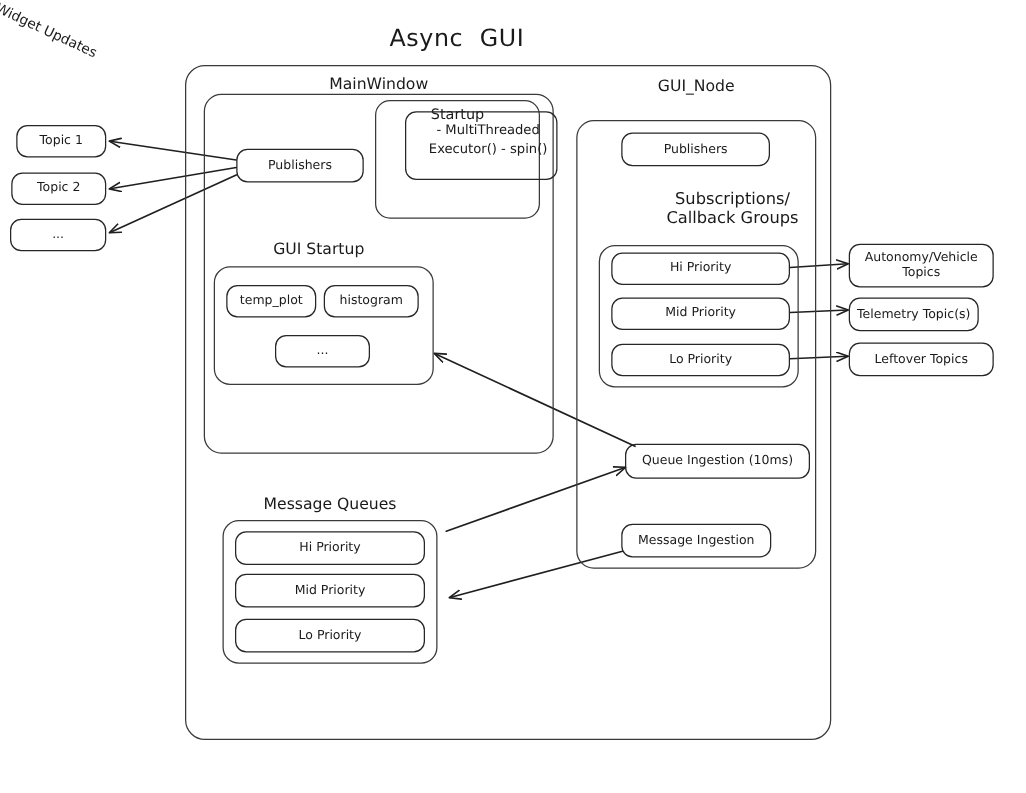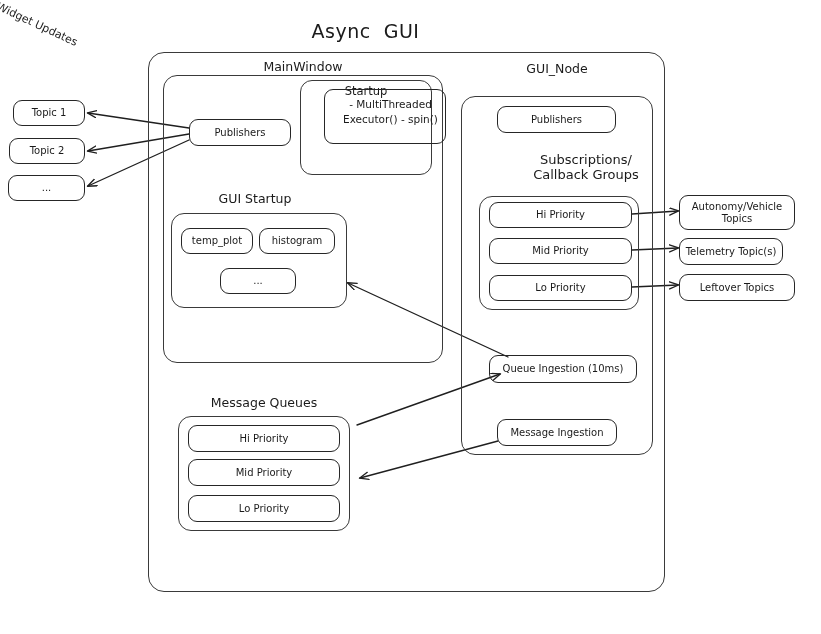--- a/index.html
+++ b/index.html
@@ -170,21 +170,21 @@
   <div class="node" style="left:489px; top:202px; width:143px; height:26px;">
     <span class="nd-text">Hi Priority</span>
   </div>
   <div class="node" style="left:489px; top:238px; width:143px; height:26px;">
     <span class="nd-text">Mid Priority</span>
   </div>
   <div class="node" style="left:489px; top:275px; width:143px; height:26px;">
     <span class="nd-text">Lo Priority</span>
   </div>
 
-  <div class="node" style="left:489px; top:355px; width:148px; height:28px;">
+  <div class="node" style="left:500px; top:355px; width:148px; height:28px;">
     <span class="nd-text">Queue Ingestion (10ms)</span>
   </div>
   <div class="node" style="left:497px; top:419px; width:120px; height:27px;">
     <span class="nd-text">Message Ingestion</span>
   </div>
 
   <div class="node" style="left:13px; top:100px; width:72px; height:26px;">
     <span class="nd-text">Topic 1</span>
   </div>
   <div class="node" style="left:9px; top:138px; width:76px; height:26px;">

